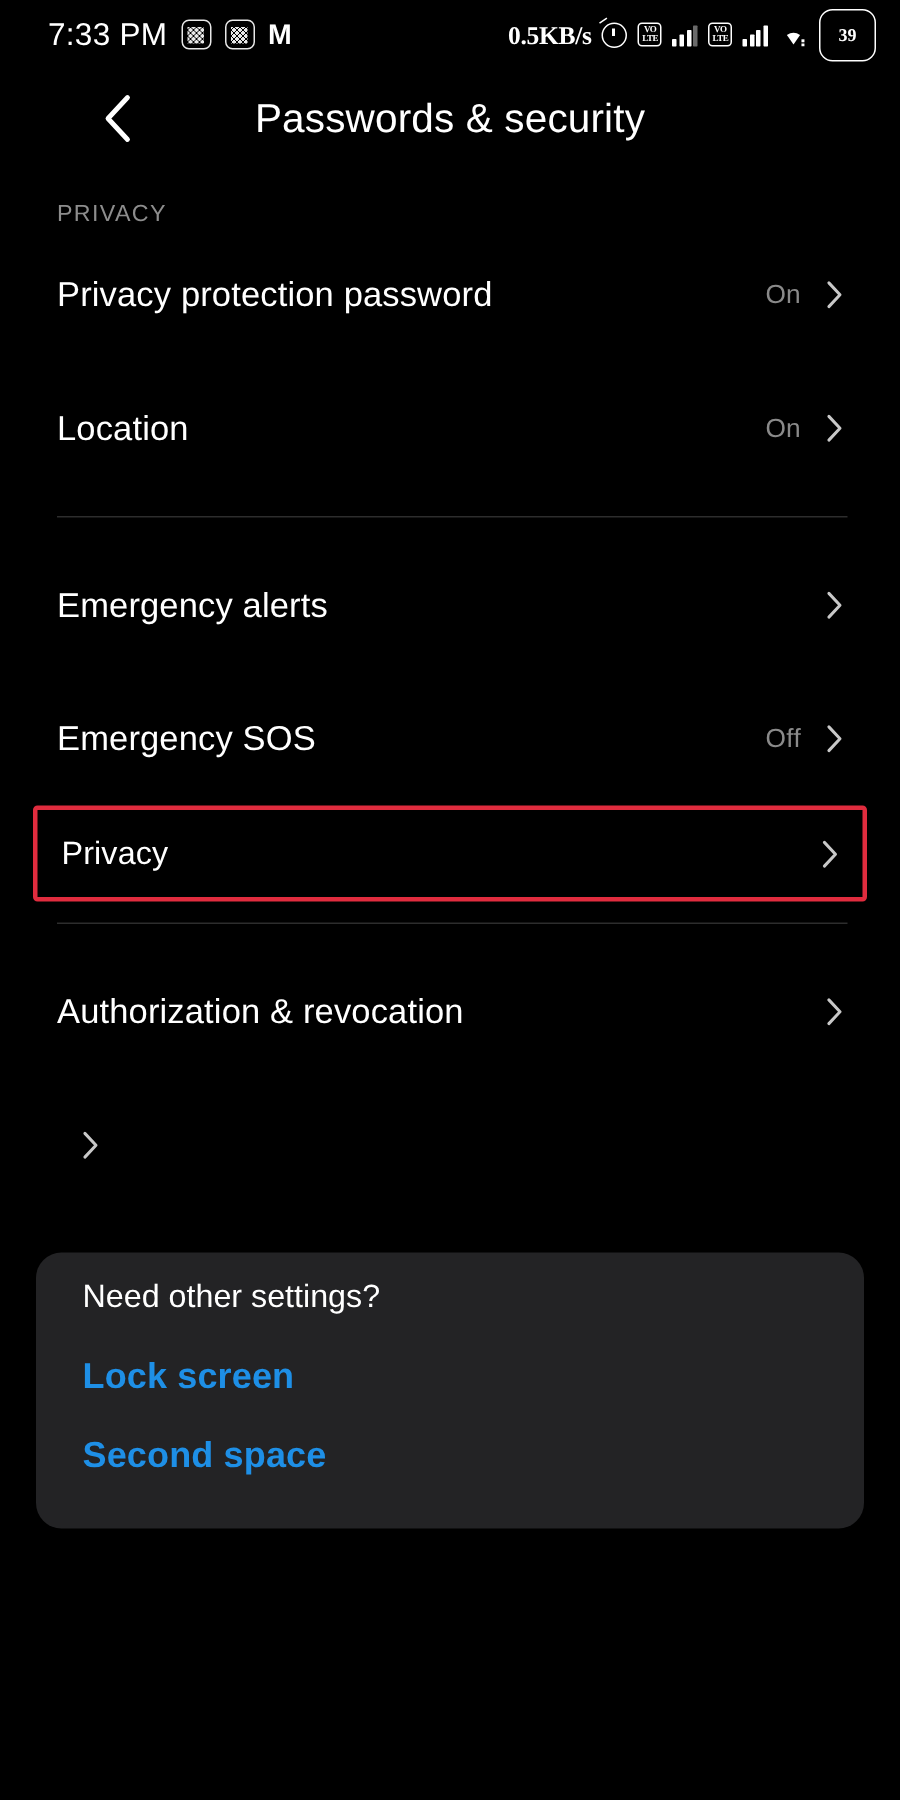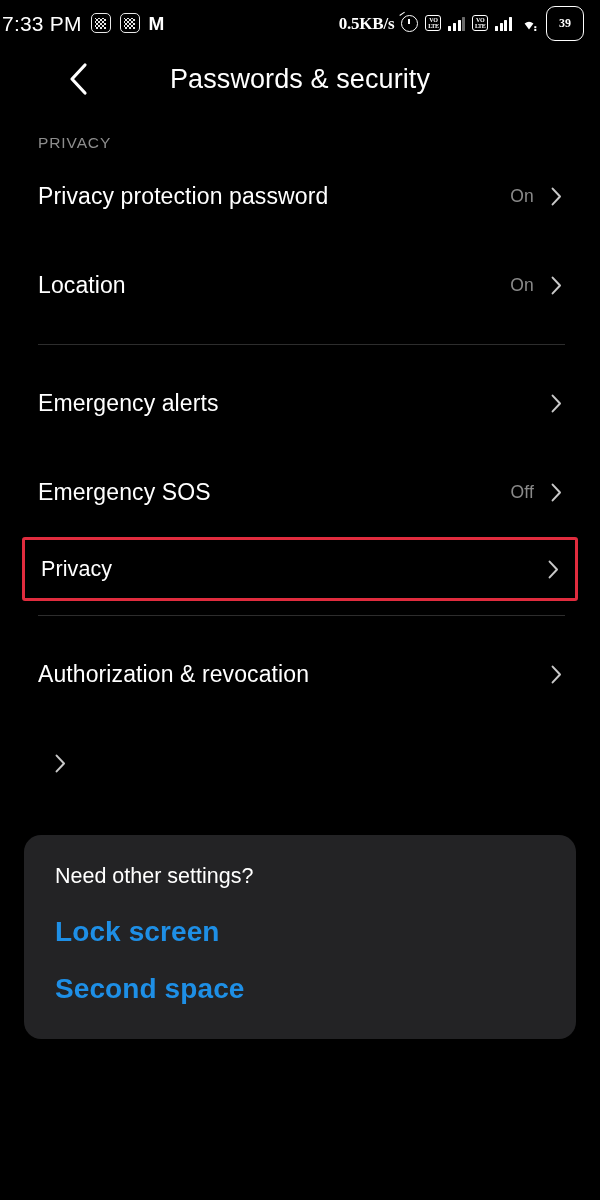--- a/index.html
+++ b/index.html
@@ -17,21 +17,21 @@
     -webkit-font-smoothing: antialiased;
   }
 
   
   .status-bar {
     position: relative;
     height: 46px;
     display: flex;
     align-items: center;
     justify-content: space-between;
-    padding: 0 16px 0 2px;
+    padding: 0 16px 0 32px;
   }
   .status-left {
     display: flex;
     align-items: center;
     gap: 9px;
   }
   .status-clock {
     font-size: 21px;
     font-weight: 500;
     letter-spacing: 0.2px;
@@ -245,30 +245,30 @@
     border-radius: 3px;
     height: 64px;
   }
   .row.highlight .row-label { font-size: 21.5px; }
 
   
   .card {
     margin: 27px 24px 0 24px;
     background: #232325;
     border-radius: 17px;
-    padding: 29px 31px 34px 31px;
+    padding: 17px 31px 34px 31px;
   }
   .card-title {
     font-size: 21.5px;
     font-weight: 400;
     color: #ffffff;
     margin-bottom: 27px;
   }
   .card-link {
-    font-size: 28px;
+    font-size: 24px;
     font-weight: 700;
     color: #1e8fe6;
     margin-bottom: 25px;
     cursor: pointer;
     letter-spacing: 0.1px;
   }
   .card-link:last-child { margin-bottom: 0; }
 </style>
 </head>
 <body>

